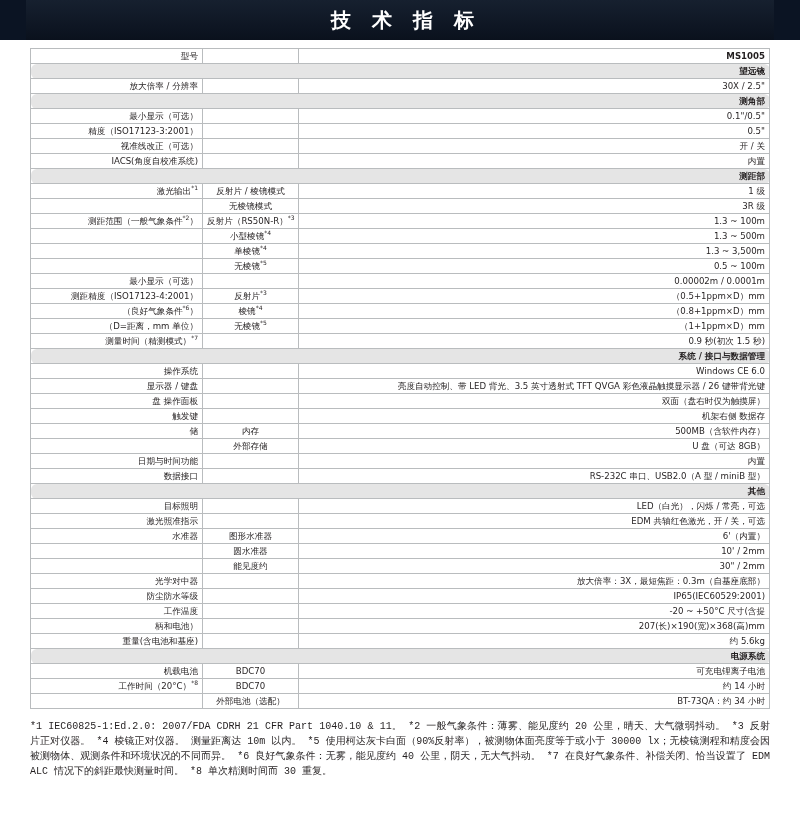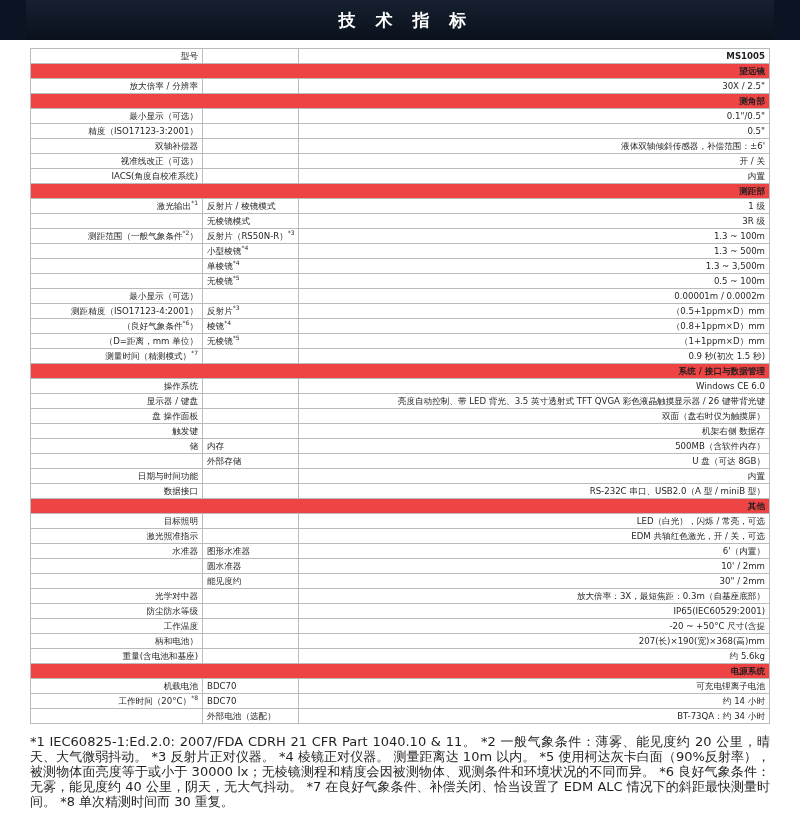--- a/index.html
+++ b/index.html
@@ -17,21 +17,21 @@
   
   .banner {
     position:relative;
     height:40px;
     background:#0b1423;
     background:linear-gradient(180deg,#16202f 0%, #0a111d 100%);
     display:flex; align-items:center; justify-content:center;
   }
   .banner-title {
     color:#ffffff;
-    font-size:17px;
+    font-size:20px;
     letter-spacing:7px;
     font-weight:bold;
     padding-left:6px;
     text-indent:6px;
   }
   .banner-accent-left, .banner-accent-right {
     position:absolute; top:0; bottom:0; width:26px;
     background:#0b1423;
   }
   .banner-accent-left { left:0; }
@@ -51,33 +51,35 @@
     line-height:12px;
     height:14px;
     vertical-align:middle;
     white-space:nowrap;
     overflow:hidden;
   }
   td.c1 { width:172px; }
   td.c2 { width:96px; }
   td.val { text-align:right; }
   tr.section td {
-    background:#ef4444;
+    background:#e5e5e5;
     font-weight:bold;
+    border-radius:6px;
   }
   td.lbl { text-align:right; }
-  td.sub { }
+  td.sub { text-align:center; }
   sup { font-size:6px; vertical-align:super; line-height:0; }
 
   
   .notes {
     padding:10px 30px 0 30px;
-    font-size:13px;
+    font-size:10px;
     line-height:15px;
     text-align:justify;
+    font-family:Liberation Mono, monospace;
   }
   .notes p { margin:0; }
 </style>
 </head>
 <body>
 
 <div class="page">
 
   <div class="banner">
     <div class="banner-accent-left"></div>
@@ -108,25 +110,20 @@
             <td class="c1 lbl">最小显示（可选）</td>
             <td class="c2 sub"></td>
             <td class="val">0.1"/0.5"</td>
           </tr>
           <tr>
             <td class="c1 lbl">精度（ISO17123-3:2001）</td>
             <td class="c2 sub"></td>
             <td class="val">0.5"</td>
           </tr>
           <tr>
-            <td class="c1 lbl">双轴补偿器</td>
-            <td class="c2 sub"></td>
-            <td class="val">液体双轴倾斜传感器，补偿范围：±6'</td>
-          </tr>
-          <tr>
             <td class="c1 lbl">视准线改正（可选）</td>
             <td class="c2 sub"></td>
             <td class="val">开 / 关</td>
           </tr>
           <tr>
             <td class="c1 lbl">IACS(角度自校准系统)</td>
             <td class="c2 sub"></td>
             <td class="val">内置</td>
           </tr>
           <tr class="section">
@@ -158,21 +155,21 @@
             <td class="val">1.3 ~ 3,500m</td>
           </tr>
           <tr>
             <td class="c1 lbl"></td>
             <td class="c2 sub">无棱镜<sup>*5</sup></td>
             <td class="val">0.5 ~ 100m</td>
           </tr>
           <tr>
             <td class="c1 lbl">最小显示（可选）</td>
             <td class="c2 sub"></td>
-            <td class="val">0.00001m / 0.0002m</td>
+            <td class="val">0.00002m / 0.0001m</td>
           </tr>
           <tr>
             <td class="c1 lbl">测距精度（ISO17123-4:2001）</td>
             <td class="c2 sub">反射片<sup>*3</sup></td>
             <td class="val">（0.5+1ppm×D）mm</td>
           </tr>
           <tr>
             <td class="c1 lbl">（良好气象条件<sup>*6</sup>）</td>
             <td class="c2 sub">棱镜<sup>*4</sup></td>
             <td class="val">（0.8+1ppm×D）mm</td>

